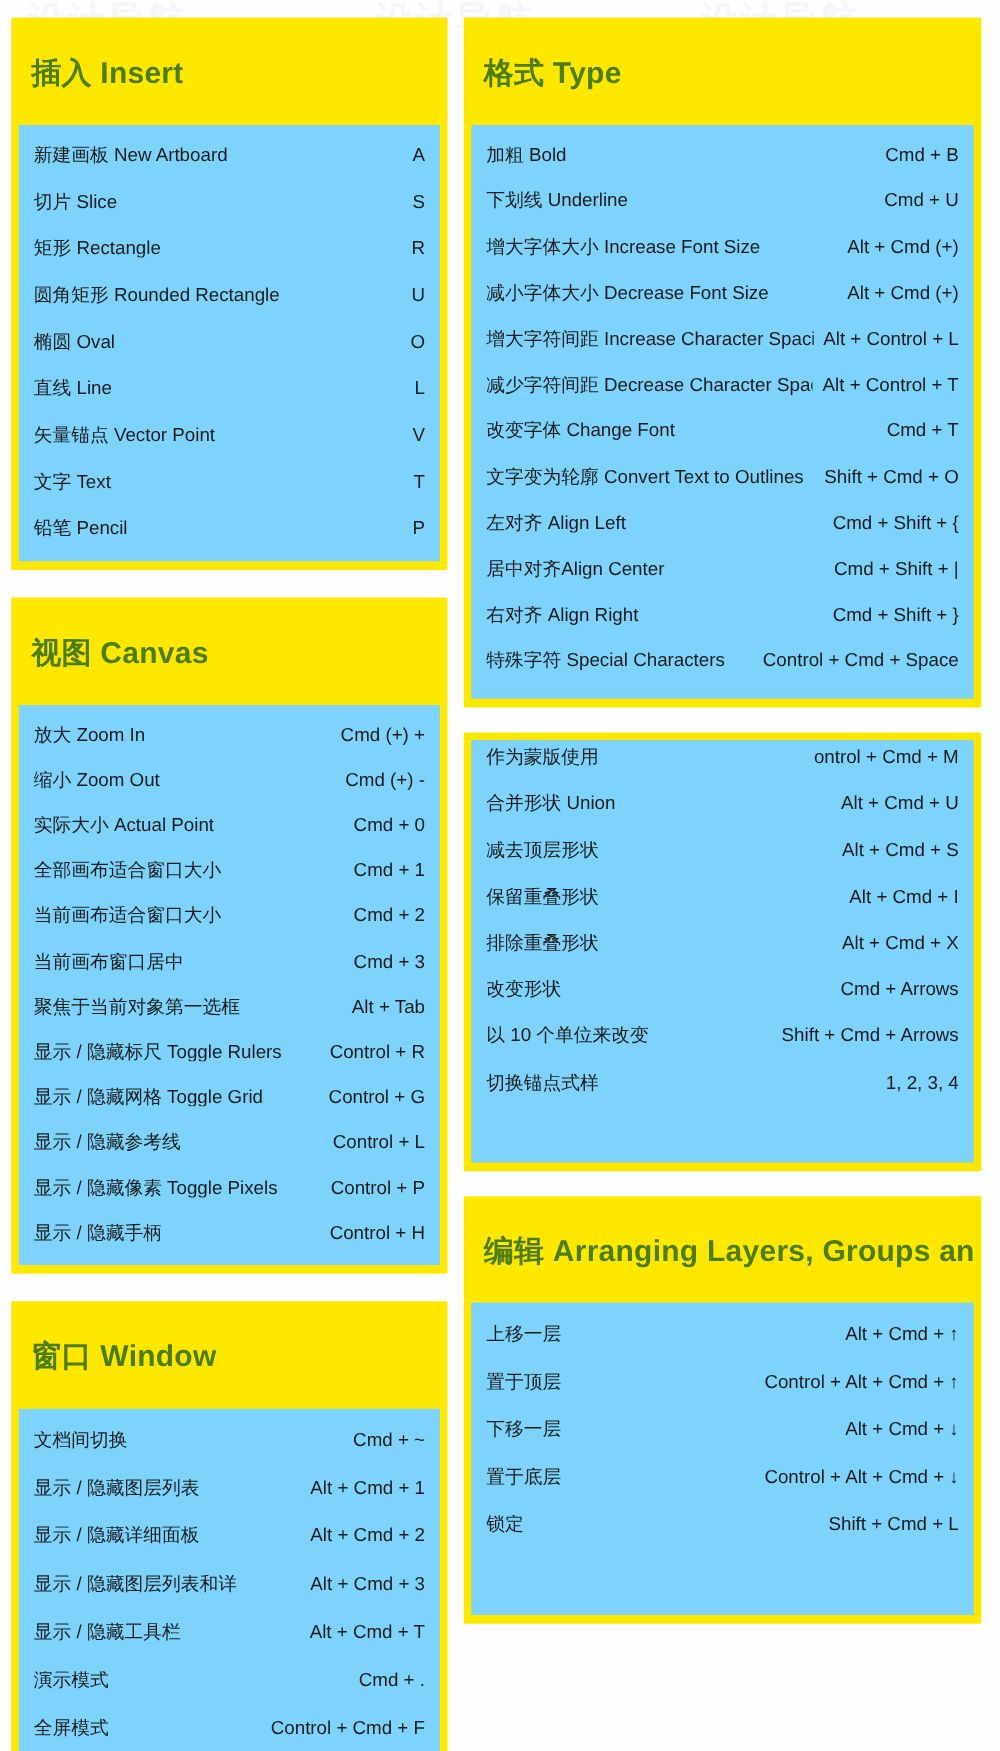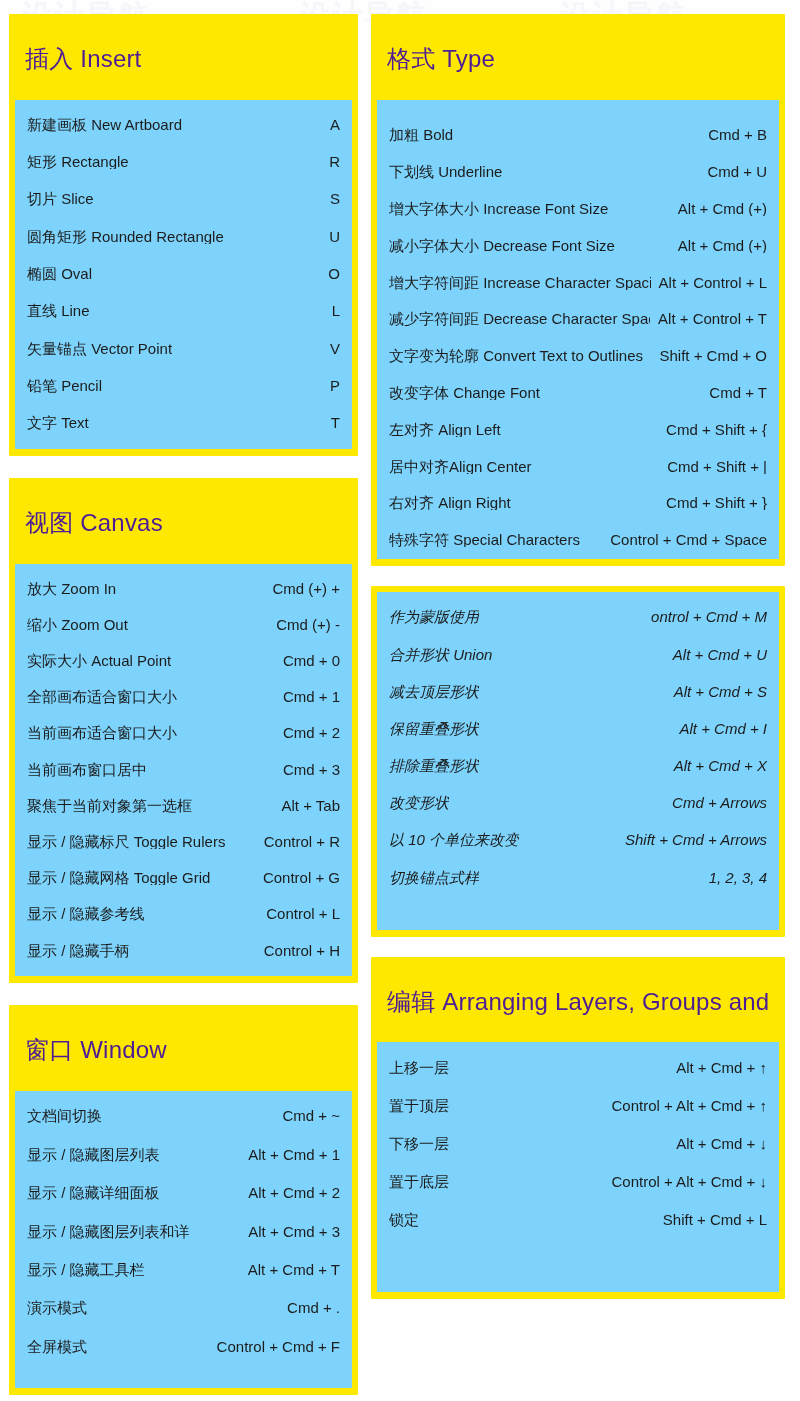--- a/index.html
+++ b/index.html
@@ -52,22 +52,22 @@
 
   
   .panel {
     background: #ffe800;
     border-radius: 1px;
     padding: 6px 6px 7px 6px;
     box-sizing: border-box;
   }
   .panel-title {
     font-size: 24px;
-    font-weight: 400;
-    color: #4c1d95;
+    font-weight: 700;
+    color: #4d7c0f;
     line-height: 1.12;
     padding: 6px 2px 7px 10px;
     letter-spacing: 0.2px;
     white-space: nowrap;
     overflow: hidden;
   }
   .panel-body {
     background: #7dd3fc;
     padding: 6px 12px 8px 12px;
     box-sizing: border-box;
@@ -92,22 +92,22 @@
     font-size: 15px;
     line-height: 1;
     text-align: right;
     flex: none;
   }
 
   
   .p-insert  .row { height: 37.3px; align-items: center; }
   .p-canvas  .row { height: 36.2px; align-items: center; }
   .p-window  .row { height: 38.4px; align-items: center; }
-  .p-type    .row { height: 36.8px; align-items: flex-end; }
-  .p-shapes  .row { height: 37.2px; align-items: center; font-style: italic; }
+  .p-type    .row { height: 36.8px; align-items: center; }
+  .p-shapes  .row { height: 37.2px; align-items: flex-start; }
   .p-arrange .row { height: 38.0px; align-items: center; }
 
   .p-type   .panel-body { padding-bottom: 12px; }
   .p-shapes .panel-body { padding-bottom: 34px; }
   .p-arrange .panel-body { padding-bottom: 16px; }
   .p-window .panel-body { padding-bottom: 22px; }
 </style>
 </head>
 <body>
 
@@ -121,51 +121,51 @@
   <div class="column column-left">
 
     <section class="panel p-insert">
       <h2 class="panel-title">插入 Insert</h2>
       <div class="panel-body">
         <div class="row">
             <span class="label">新建画板 New Artboard</span>
             <span class="keys">A</span>
           </div>
         <div class="row">
+            <span class="label">切片 Slice</span>
+            <span class="keys">S</span>
+          </div>
+        <div class="row">
             <span class="label">矩形 Rectangle</span>
             <span class="keys">R</span>
           </div>
         <div class="row">
-            <span class="label">切片 Slice</span>
-            <span class="keys">S</span>
-          </div>
-        <div class="row">
             <span class="label">圆角矩形 Rounded Rectangle</span>
             <span class="keys">U</span>
           </div>
         <div class="row">
             <span class="label">椭圆 Oval</span>
             <span class="keys">O</span>
           </div>
         <div class="row">
             <span class="label">直线 Line</span>
             <span class="keys">L</span>
           </div>
         <div class="row">
             <span class="label">矢量锚点 Vector Point</span>
             <span class="keys">V</span>
           </div>
         <div class="row">
+            <span class="label">文字 Text</span>
+            <span class="keys">T</span>
+          </div>
+        <div class="row">
             <span class="label">铅笔 Pencil</span>
             <span class="keys">P</span>
           </div>
-        <div class="row">
-            <span class="label">文字 Text</span>
-            <span class="keys">T</span>
-          </div>
       </div>
     </section>
 
     <section class="panel p-canvas">
       <h2 class="panel-title">视图 Canvas</h2>
       <div class="panel-body">
         <div class="row">
             <span class="label">放大 Zoom In</span>
             <span class="keys">Cmd (+) +</span>
           </div>
@@ -199,20 +199,24 @@
           </div>
         <div class="row">
             <span class="label">显示 / 隐藏网格 Toggle Grid</span>
             <span class="keys">Control + G</span>
           </div>
         <div class="row">
             <span class="label">显示 / 隐藏参考线</span>
             <span class="keys">Control + L</span>
           </div>
         <div class="row">
+            <span class="label">显示 / 隐藏像素 Toggle Pixels</span>
+            <span class="keys">Control + P</span>
+          </div>
+        <div class="row">
             <span class="label">显示 / 隐藏手柄</span>
             <span class="keys">Control + H</span>
           </div>
       </div>
     </section>
 
     <section class="panel p-window">
       <h2 class="panel-title">窗口 Window</h2>
       <div class="panel-body">
         <div class="row">
@@ -271,28 +275,28 @@
           </div>
         <div class="row">
             <span class="label">增大字符间距 Increase Character Spacing</span>
             <span class="keys">Alt + Control + L</span>
           </div>
         <div class="row">
             <span class="label">减少字符间距 Decrease Character Spacing</span>
             <span class="keys">Alt + Control + T</span>
           </div>
         <div class="row">
+            <span class="label">改变字体 Change Font</span>
+            <span class="keys">Cmd + T</span>
+          </div>
+        <div class="row">
             <span class="label">文字变为轮廓 Convert Text to Outlines</span>
             <span class="keys">Shift + Cmd + O</span>
           </div>
         <div class="row">
-            <span class="label">改变字体 Change Font</span>
-            <span class="keys">Cmd + T</span>
-          </div>
-        <div class="row">
             <span class="label">左对齐 Align Left</span>
             <span class="keys">Cmd + Shift + {</span>
           </div>
         <div class="row">
             <span class="label">居中对齐Align Center</span>
             <span class="keys">Cmd + Shift + |</span>
           </div>
         <div class="row">
             <span class="label">右对齐 Align Right</span>
             <span class="keys">Cmd + Shift + }</span>

